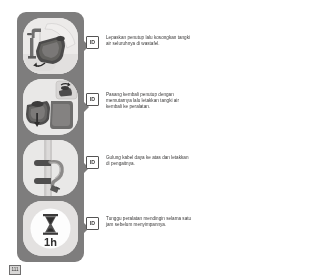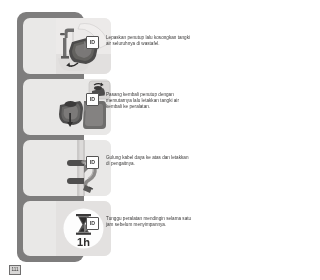--- a/index.html
+++ b/index.html
@@ -33,23 +33,22 @@
     background: #7e7d7d;
     border-radius: 9px;
   }
 
   
   .illus-card {
     position: absolute;
     left: 6px;
     width: 55px;
     background: #e9e8e7;
-    border-radius: 7px;
+    border-radius: 19px;
     overflow: hidden;
-    padding-left: 33px;
   }
   .illus-card.c1 { top: 6px;   height: 56px; }
   .illus-card.c2 { top: 67px;  height: 56px; }
   .illus-card.c3 { top: 128px; height: 56px; }
   .illus-card.c4 { top: 189px; height: 55px; }
 
   .illus-card svg { display: block; width: 100%; height: 100%; }
 
   
   .tab {

